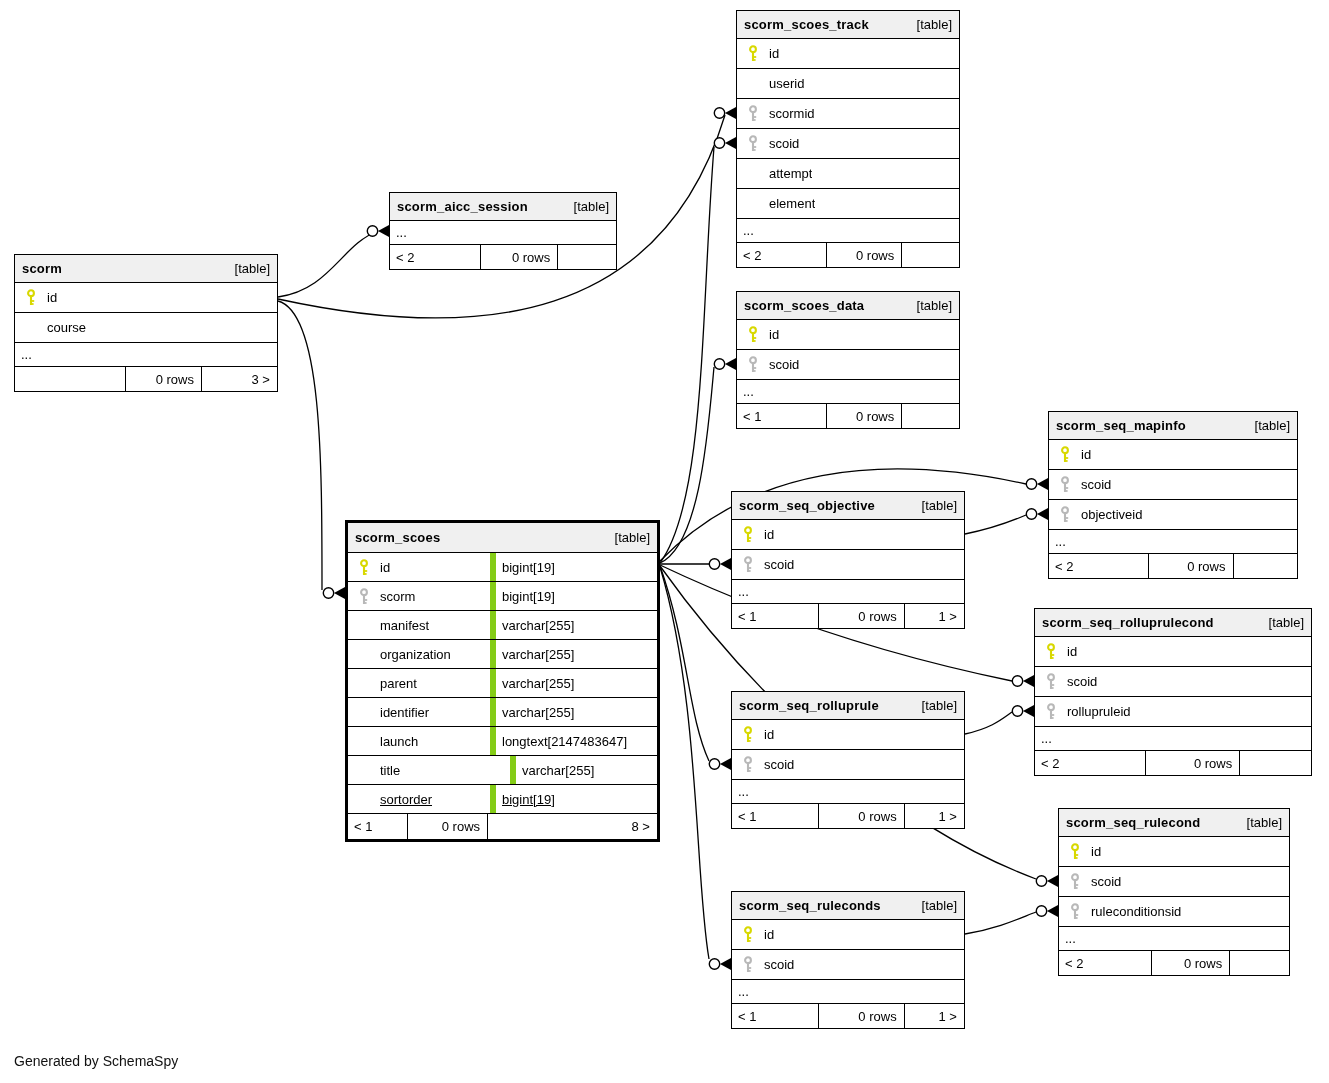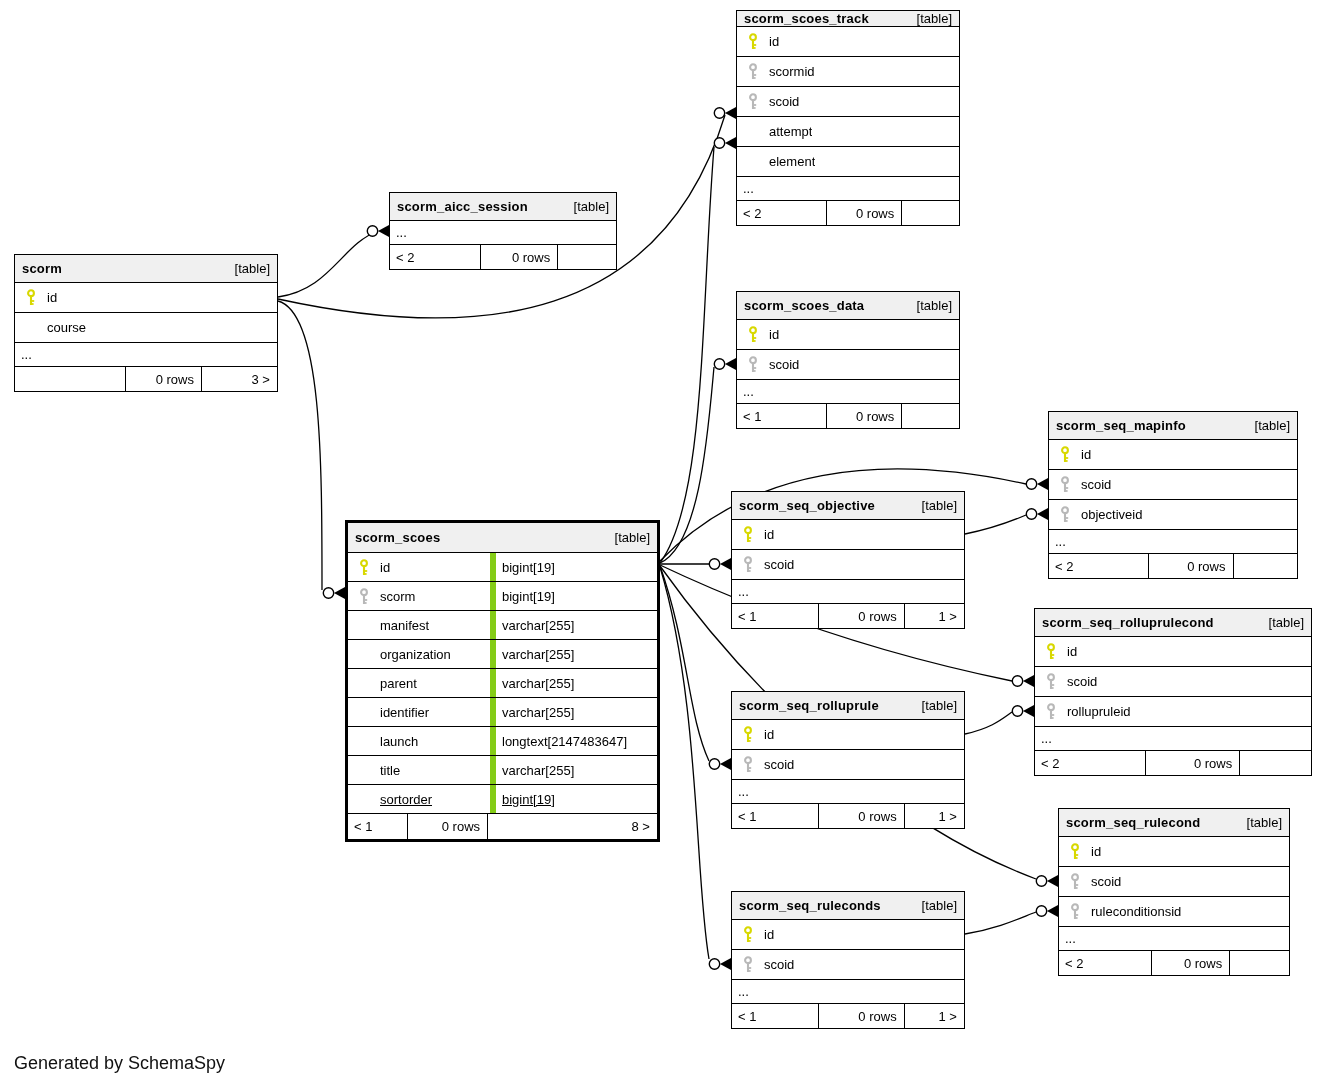--- a/index.html
+++ b/index.html
@@ -16,21 +16,21 @@
   .colname{white-space:nowrap;overflow:hidden;}
   .namecell{display:flex;align-items:center;box-sizing:border-box;height:100%;}
   .typecell{border-left:6px solid #84cc16;padding-left:6px;flex:1;display:flex;align-items:center;height:100%;box-sizing:border-box;white-space:nowrap;}
   .ellipsis-row{display:flex;align-items:center;padding-left:6px;border-bottom:1px solid #000;box-sizing:border-box;}
   .tbl-footer{display:flex;box-sizing:border-box;}
   .ftr-cell{box-sizing:border-box;display:flex;align-items:center;overflow:hidden;}
   .ftr-cell + .ftr-cell{border-left:1px solid #000;padding-left:16px;}
   .ftr-left{justify-content:flex-start;padding-left:6px;}
   .ftr-mid{justify-content:flex-end;padding-right:7px;}
   .ftr-right{justify-content:flex-end;padding-right:7px;}
-  #credit{position:absolute;left:14px;top:1053px;font-size:18px;color:#111;z-index:2;}
+  #credit{position:absolute;left:14px;top:1053px;font-size:14px;color:#111;z-index:2;}
 </style>
 </head>
 <body>
 
 <div id="canvas">
   <svg id="wires" width="1329" height="1083">
       <g>
         <path d="M278,297 C330,290 342,244 378,231" fill="none" stroke="#000000" stroke-width="1.3"></path>
         <circle cx="372.5" cy="231" r="5.2" fill="#ffffff" stroke="#000000" stroke-width="1.4"></circle>
         <polygon points="389,225 389,237 378,231" fill="#000000"></polygon>
@@ -139,35 +139,41 @@
           <span class="tbl-badge">[table]</span>
         </div>
         <div class="ellipsis-row" style="height: 24px;">...</div>
         <div class="tbl-footer" style="height: 24px;">
           <span class="ftr-cell ftr-left" style="width: 40%;">&lt; 2</span>
           <span class="ftr-cell ftr-mid" style="width: 34%;">0 rows</span>
           <span class="ftr-cell ftr-right" style="width: 26%;"></span>
         </div>
       </div>
       <div class="tbl" style="left: 736px; top: 10px; width: 224px;">
-        <div class="tbl-header" style="height: 16px;">
+        <div class="tbl-header" style="height: 28px;">
           <span class="tbl-title">scorm_scoes_track</span>
           <span class="tbl-badge">[table]</span>
         </div>
         <div class="col-row" style="height: 30px;">
           <span class="namecell">
             <span class="keycell">
               <svg width="12" height="17" viewBox="0 0 12 17">
                 <circle cx="6" cy="4.2" r="2.9" fill="none" stroke="#d8d800" stroke-width="2.1"></circle>
                 <line x1="6" y1="7.1" x2="6" y2="16" stroke="#d8d800" stroke-width="2.1"></line>
                 <line x1="6" y1="12" x2="9.2" y2="12" stroke="#d8d800" stroke-width="1.8"></line>
                 <line x1="6" y1="15" x2="8.6" y2="15" stroke="#d8d800" stroke-width="1.8"></line>
               </svg>
             </span>
             <span class="colname">id</span>
+          </span>
+        </div>
+        <div class="col-row" style="height: 30px;">
+          <span class="namecell">
+            <span class="keycell"></span>
+            <span class="colname">userid</span>
           </span>
         </div>
         <div class="col-row" style="height: 30px;">
           <span class="namecell">
             <span class="keycell">
               <svg width="12" height="17" viewBox="0 0 12 17">
                 <circle cx="6" cy="4.2" r="2.9" fill="none" stroke="#b8b8b8" stroke-width="2.1"></circle>
                 <line x1="6" y1="7.1" x2="6" y2="16" stroke="#b8b8b8" stroke-width="2.1"></line>
                 <line x1="6" y1="12" x2="9.2" y2="12" stroke="#b8b8b8" stroke-width="1.8"></line>
                 <line x1="6" y1="15" x2="8.6" y2="15" stroke="#b8b8b8" stroke-width="1.8"></line>
@@ -396,21 +402,21 @@
           </span>
           <span class="typecell">varchar[255]</span>
         </div>
         <div class="col-row" style="height: 29px;">
           <span class="namecell" style="width: 142px; flex: 0 0 142px;">
             <span class="keycell"></span>
             <span class="colname">launch</span>
           </span>
           <span class="typecell">longtext[2147483647]</span>
         </div>
-        <div class="col-row" style="height: 29px;">
+        <div class="col-row" style="height: 29px; gap: 20px;">
           <span class="namecell" style="width: 142px; flex: 0 0 142px;">
             <span class="keycell"></span>
             <span class="colname">title</span>
           </span>
           <span class="typecell">varchar[255]</span>
         </div>
         <div class="col-row" style="height: 29px; text-decoration: underline;">
           <span class="namecell" style="width: 142px; flex: 0 0 142px;">
             <span class="keycell"></span>
             <span class="colname">sortorder</span>

